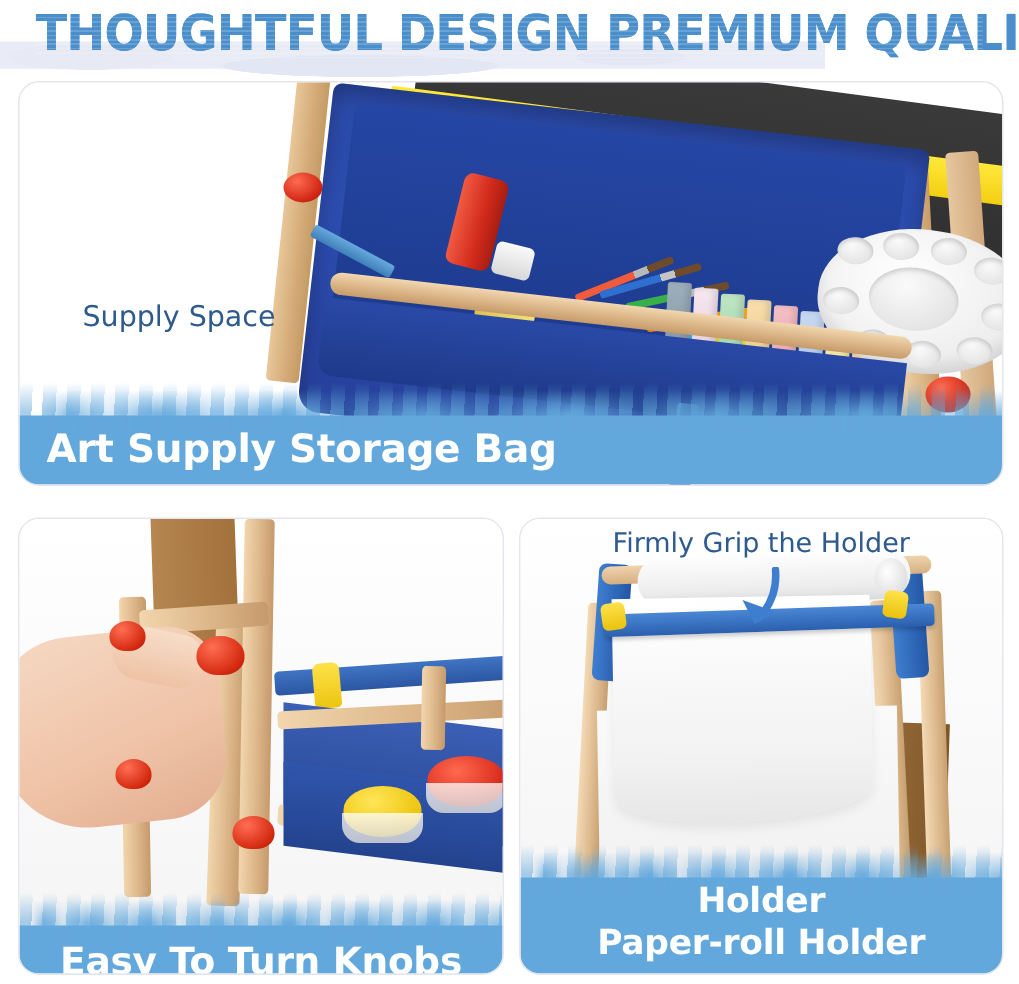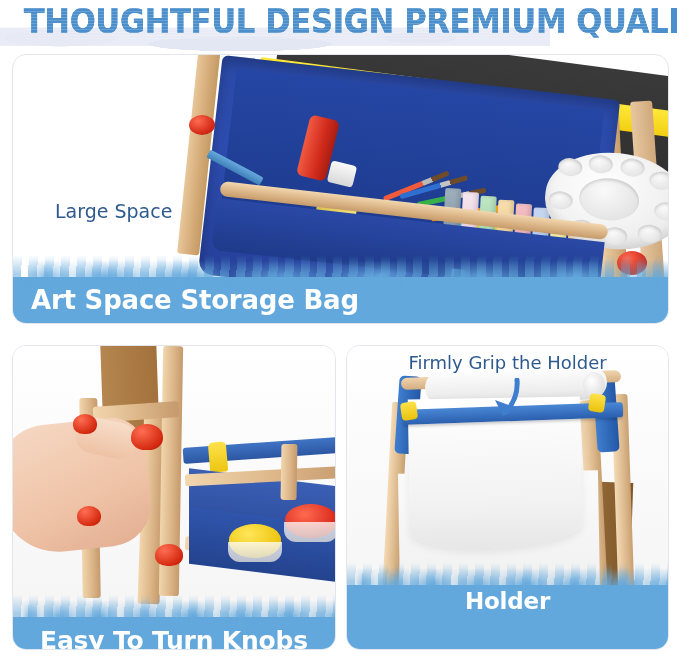--- a/index.html
+++ b/index.html
@@ -420,27 +420,27 @@
     <div class="pkg-logo"></div>
 
     <div class="handle"></div>
     <div class="bagband"></div>
     <div class="strap"></div>
     <div class="strap-v"></div>
 
     <div class="knob-red" style="left:176px;top:60px;"></div>
     <div class="knob-red" style="left:604px;top:196px;width:30px;height:24px;"></div>
 
-    <div class="photo-label" id="label-large-space">Large Space</div>
+    <div class="photo-label" id="label-large-space">Supply Space</div>
   </div>
 
   <div class="caption" id="caption-storage">
     <div class="streaks"></div>
     <div class="brush"></div>
-    <div class="text">Art Space Storage Bag</div>
+    <div class="text">Art Supply Storage Bag</div>
   </div>
 </div>
 
 <div class="panel" id="panel-knobs">
   <div class="photo" id="p2">
     <div class="wall"></div>
 
     <div class="board-brown"></div>
 
     <div class="post" style="left:68px;top:52px;width:18px;height:200px;transform:rotate(-1deg);"></div>
@@ -508,14 +508,15 @@
         <path d="M30 2 C31 14, 28 24, 19 34" stroke="#3f7ecf" stroke-width="5" fill="none" stroke-linecap="round"></path>
         <path d="M8 22 L16 38 L30 30 Z" fill="#3f7ecf"></path>
       </svg>
     </div>
   </div>
 
   <div class="caption" id="caption-paper">
     <div class="streaks"></div>
     <div class="brush"></div>
     <div class="text">Holder</div>
+    <div class="text">Paper-roll Holder</div>
   </div>
 </div>
 
 </body></html>

